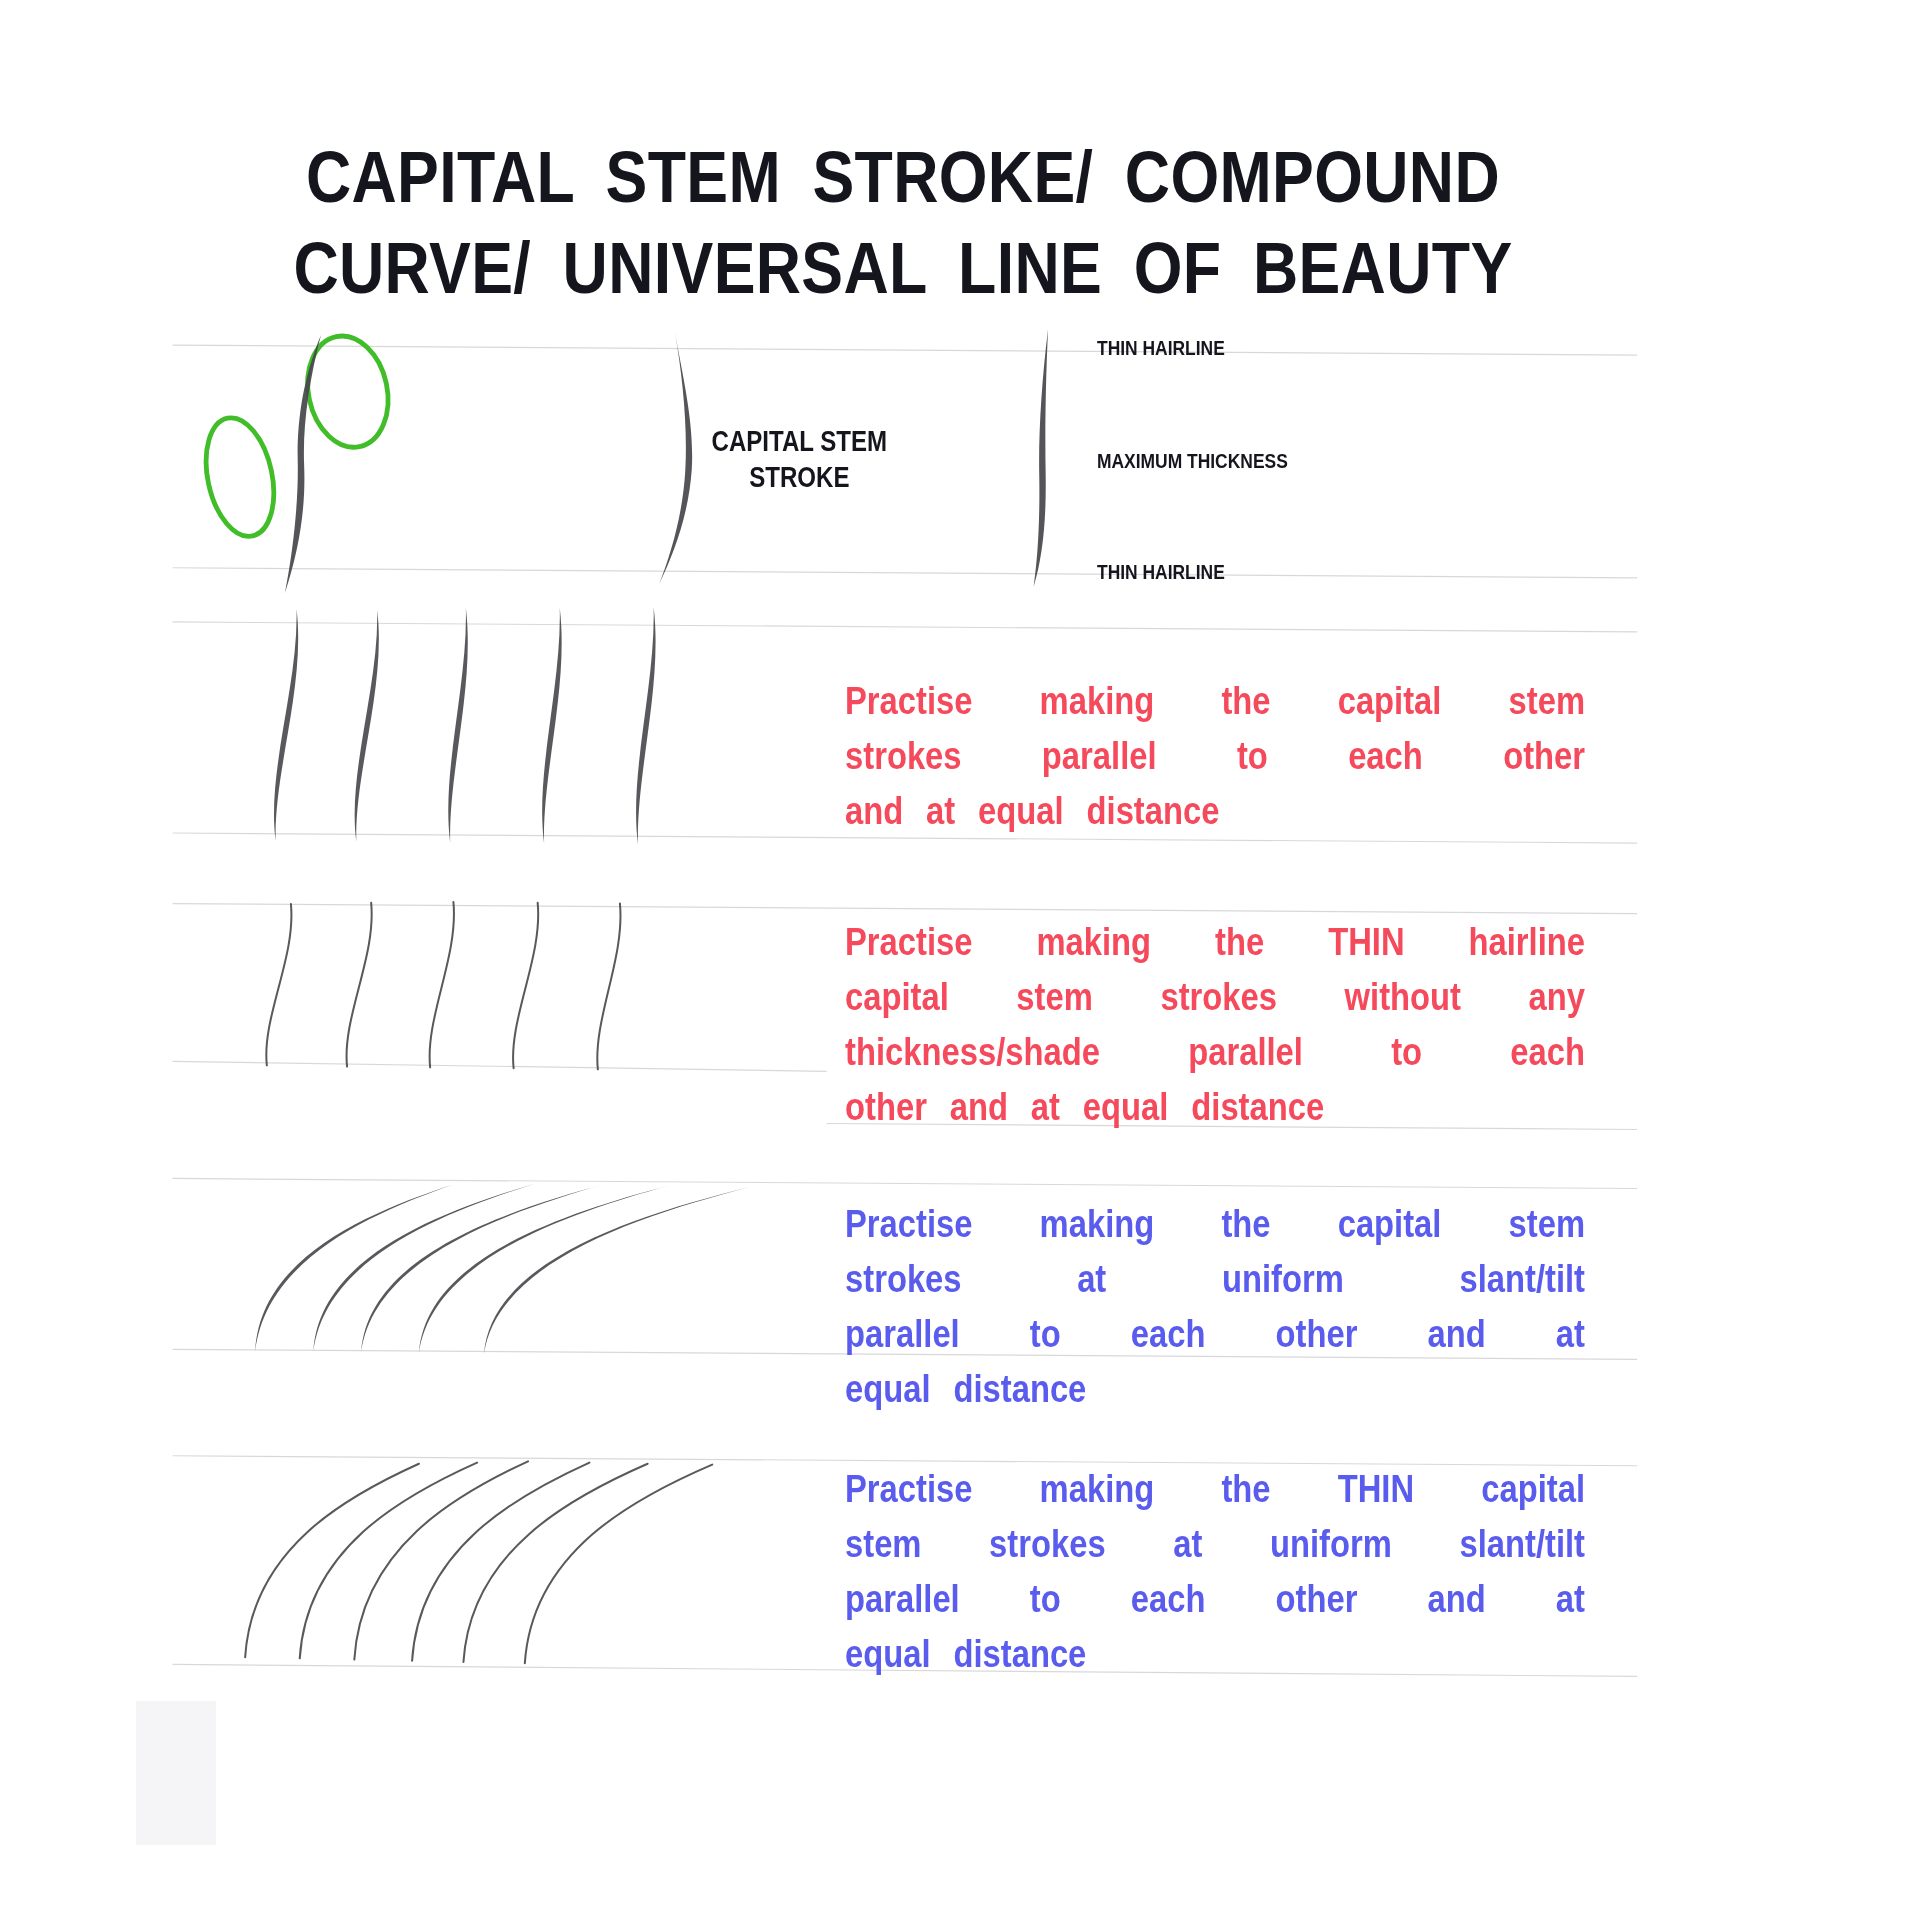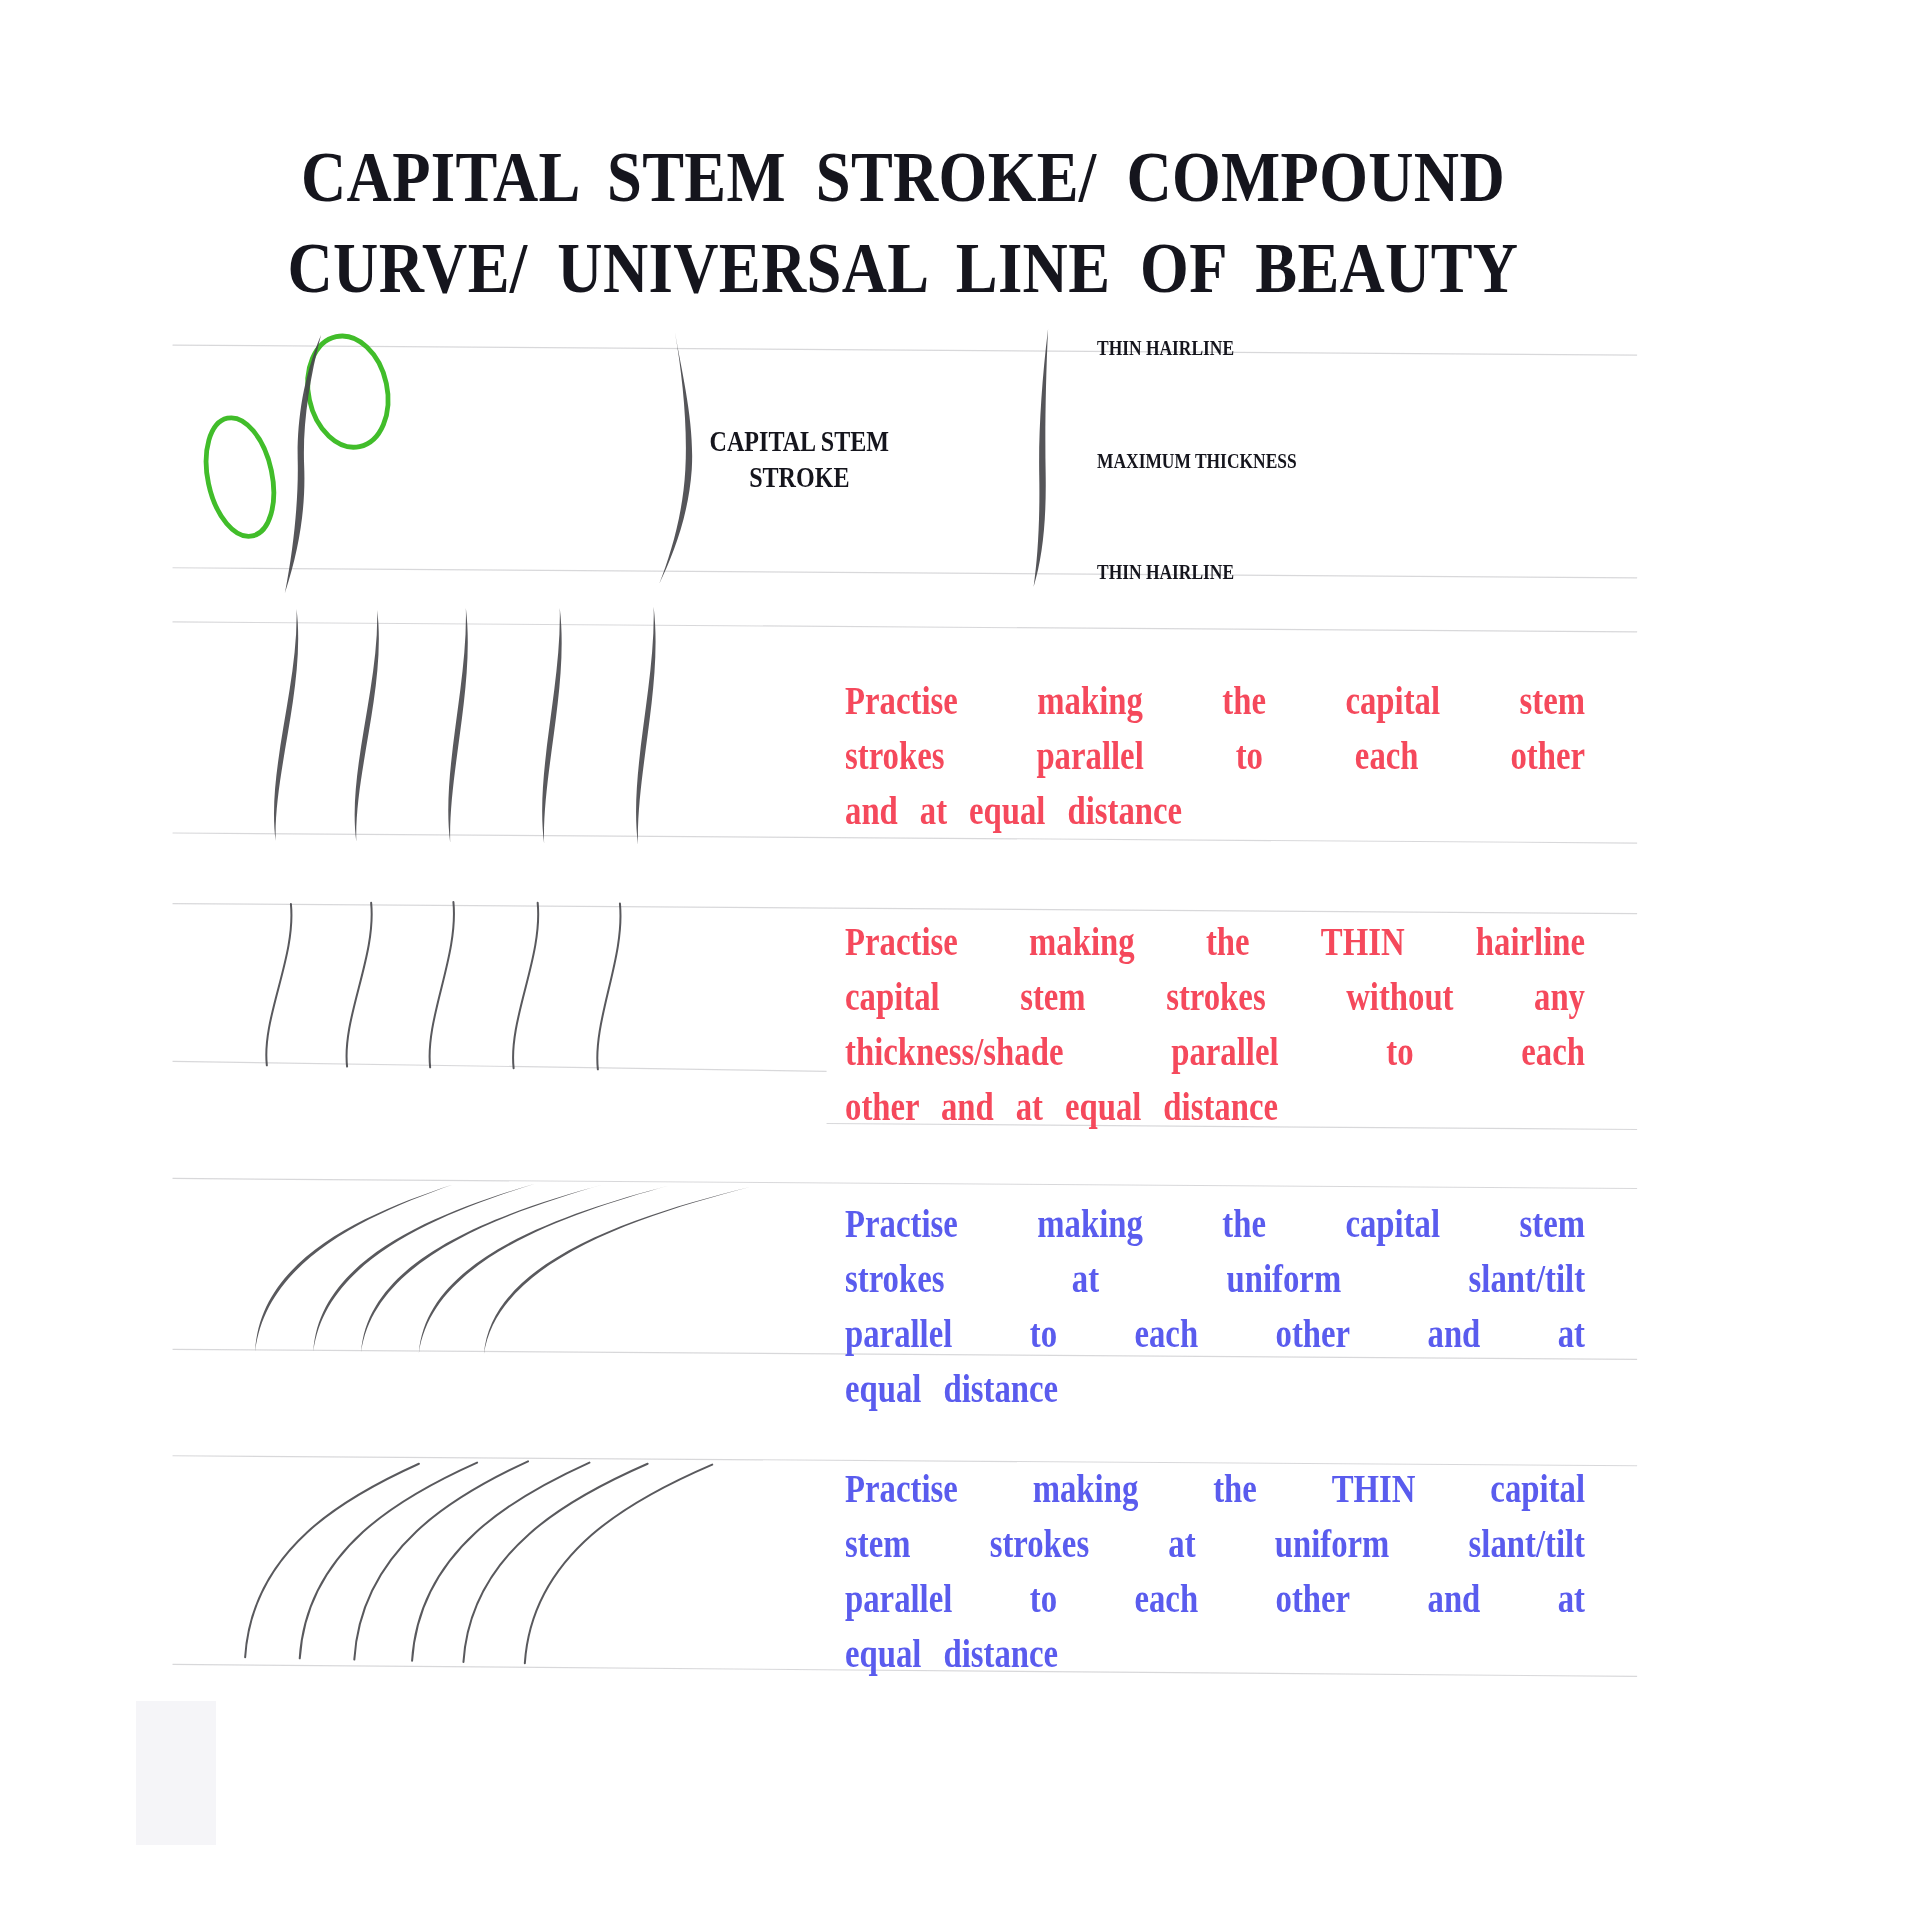--- a/index.html
+++ b/index.html
@@ -1,17 +1,17 @@
 <!DOCTYPE html>
 <html style="font-size:6.4px"><head>
 <meta charset="utf-8">
 <style>
   html,body{margin:0;padding:0;background:#ffffff;}
   .page{position:relative;width:1926px;height:1926px;background:#ffffff;overflow:hidden;
-        font-family:Liberation Serif, serif;}
+        font-family:Liberation Sans, sans-serif;}
   .ink{position:absolute;left:0;top:0;}
   .doc-title{position:absolute;left:257px;top:132px;width:1485px;text-align:center;
              font-weight:bold;font-size:72px;line-height:91px;letter-spacing:0.4px;
              word-spacing:0.22em;transform:scaleX(0.87);transform-origin:0 0;}
   .doc-title .tline{display:block;white-space:nowrap;}
   .stem-label{position:absolute;left:696px;top:423px;width:249px;text-align:center;
               font-weight:bold;font-size:29px;line-height:36px;
               transform:scaleX(0.83);transform-origin:0 0;}
   .stem-label .tline{display:block;white-space:nowrap;}
   .anatomy{position:absolute;font-weight:bold;font-size:21px;line-height:22.5px;white-space:nowrap;

